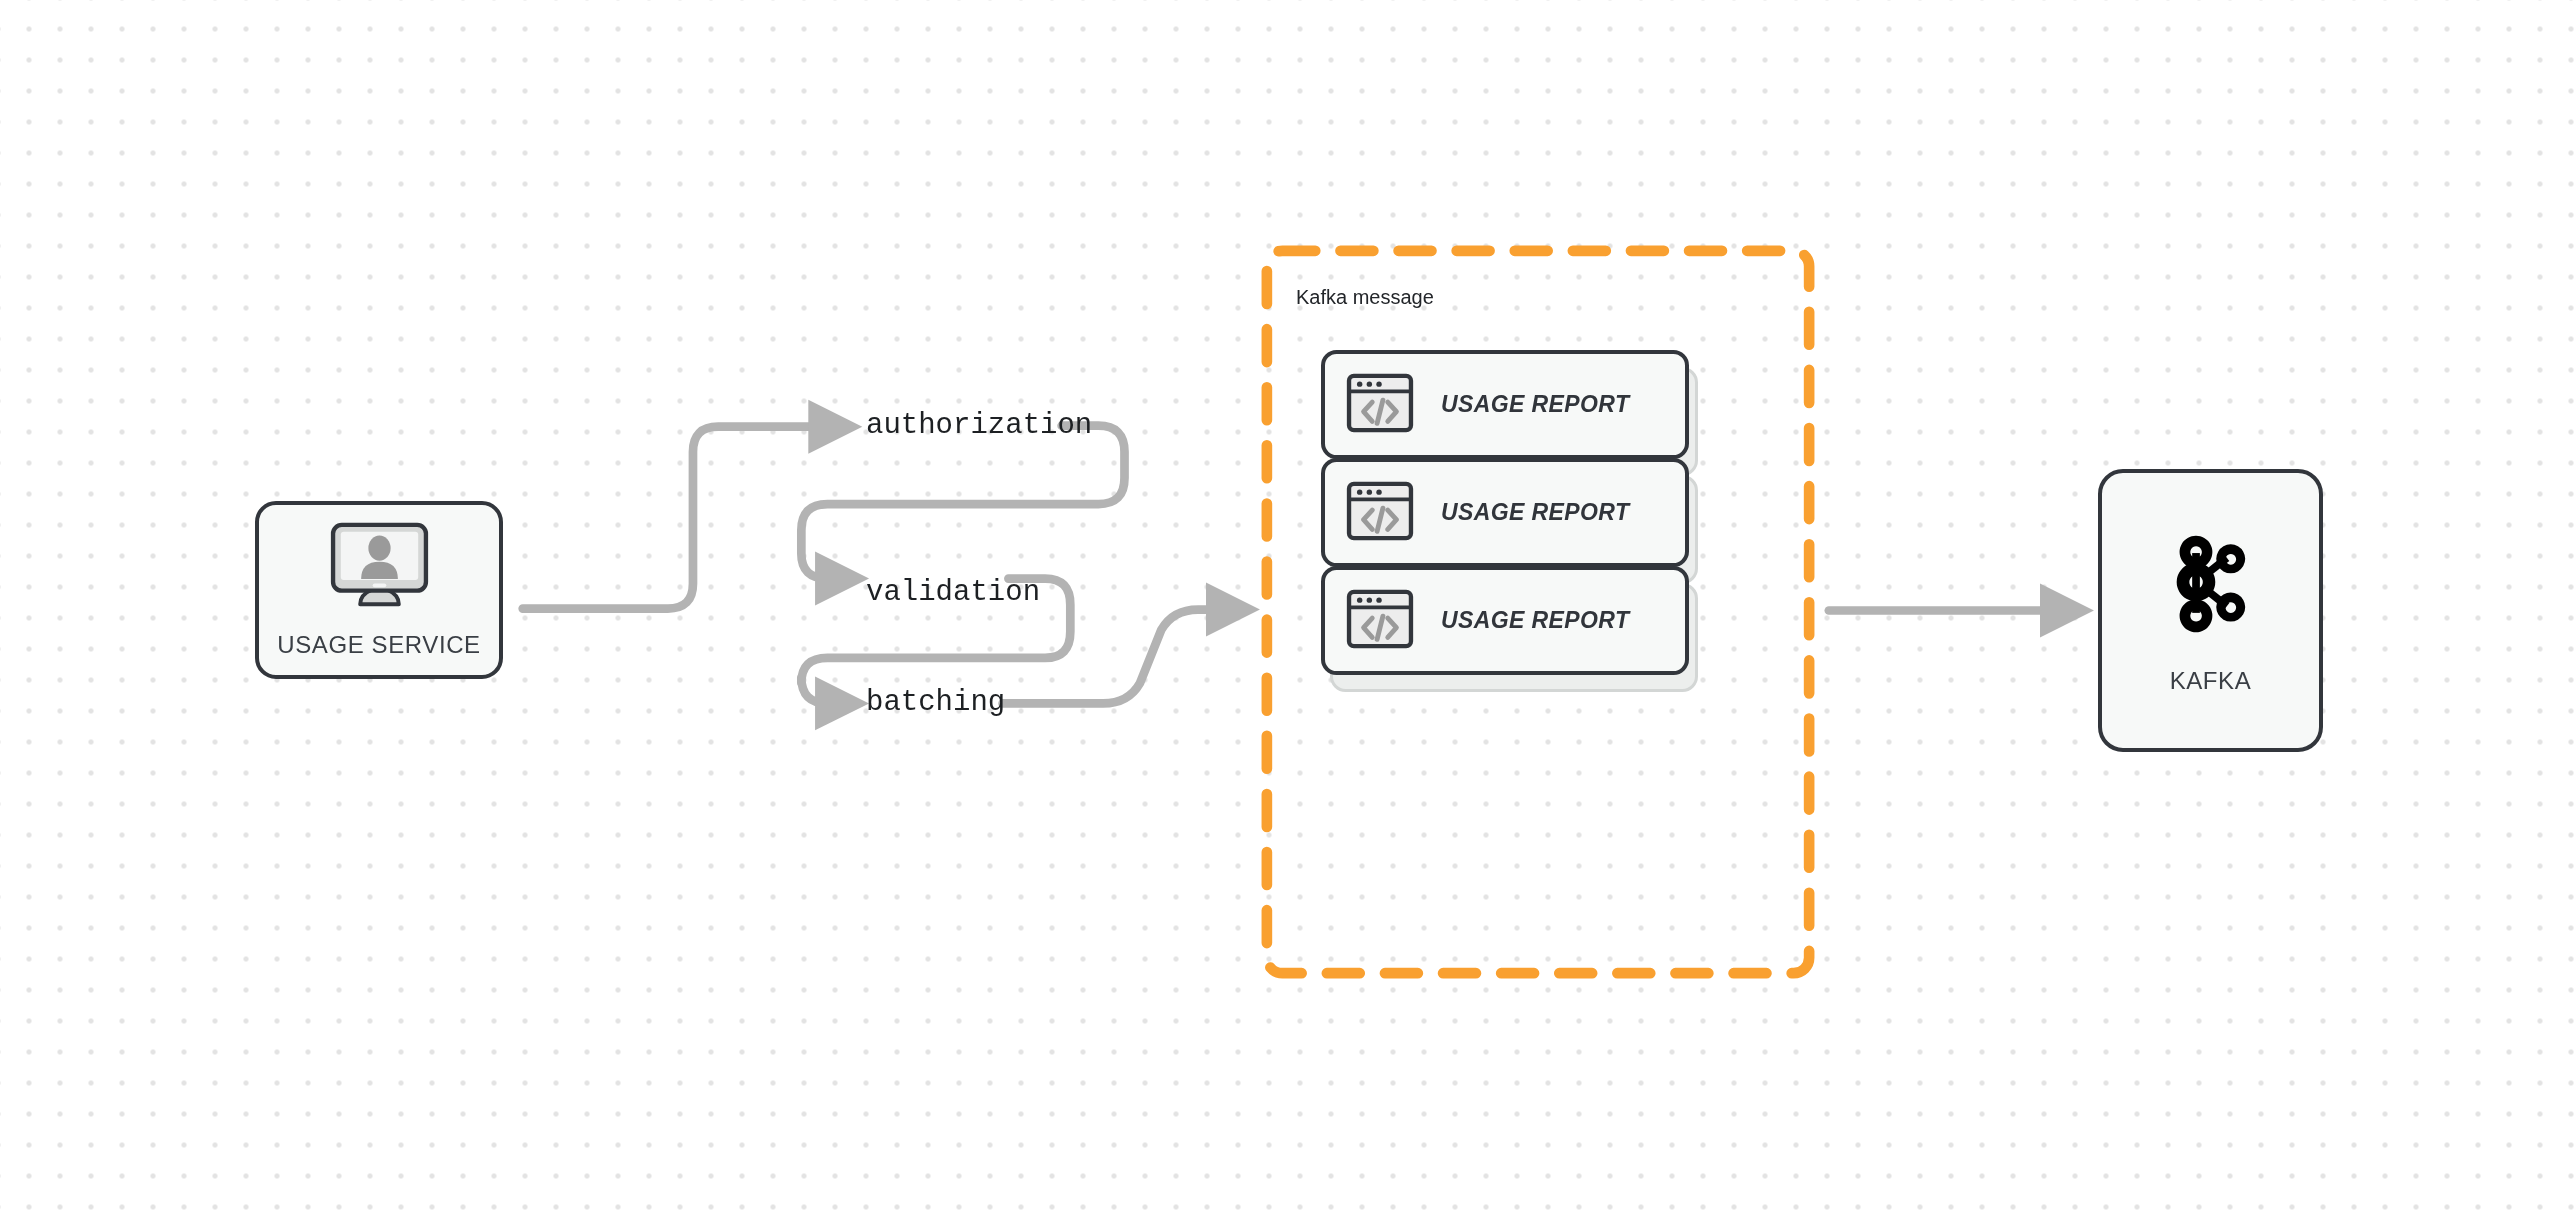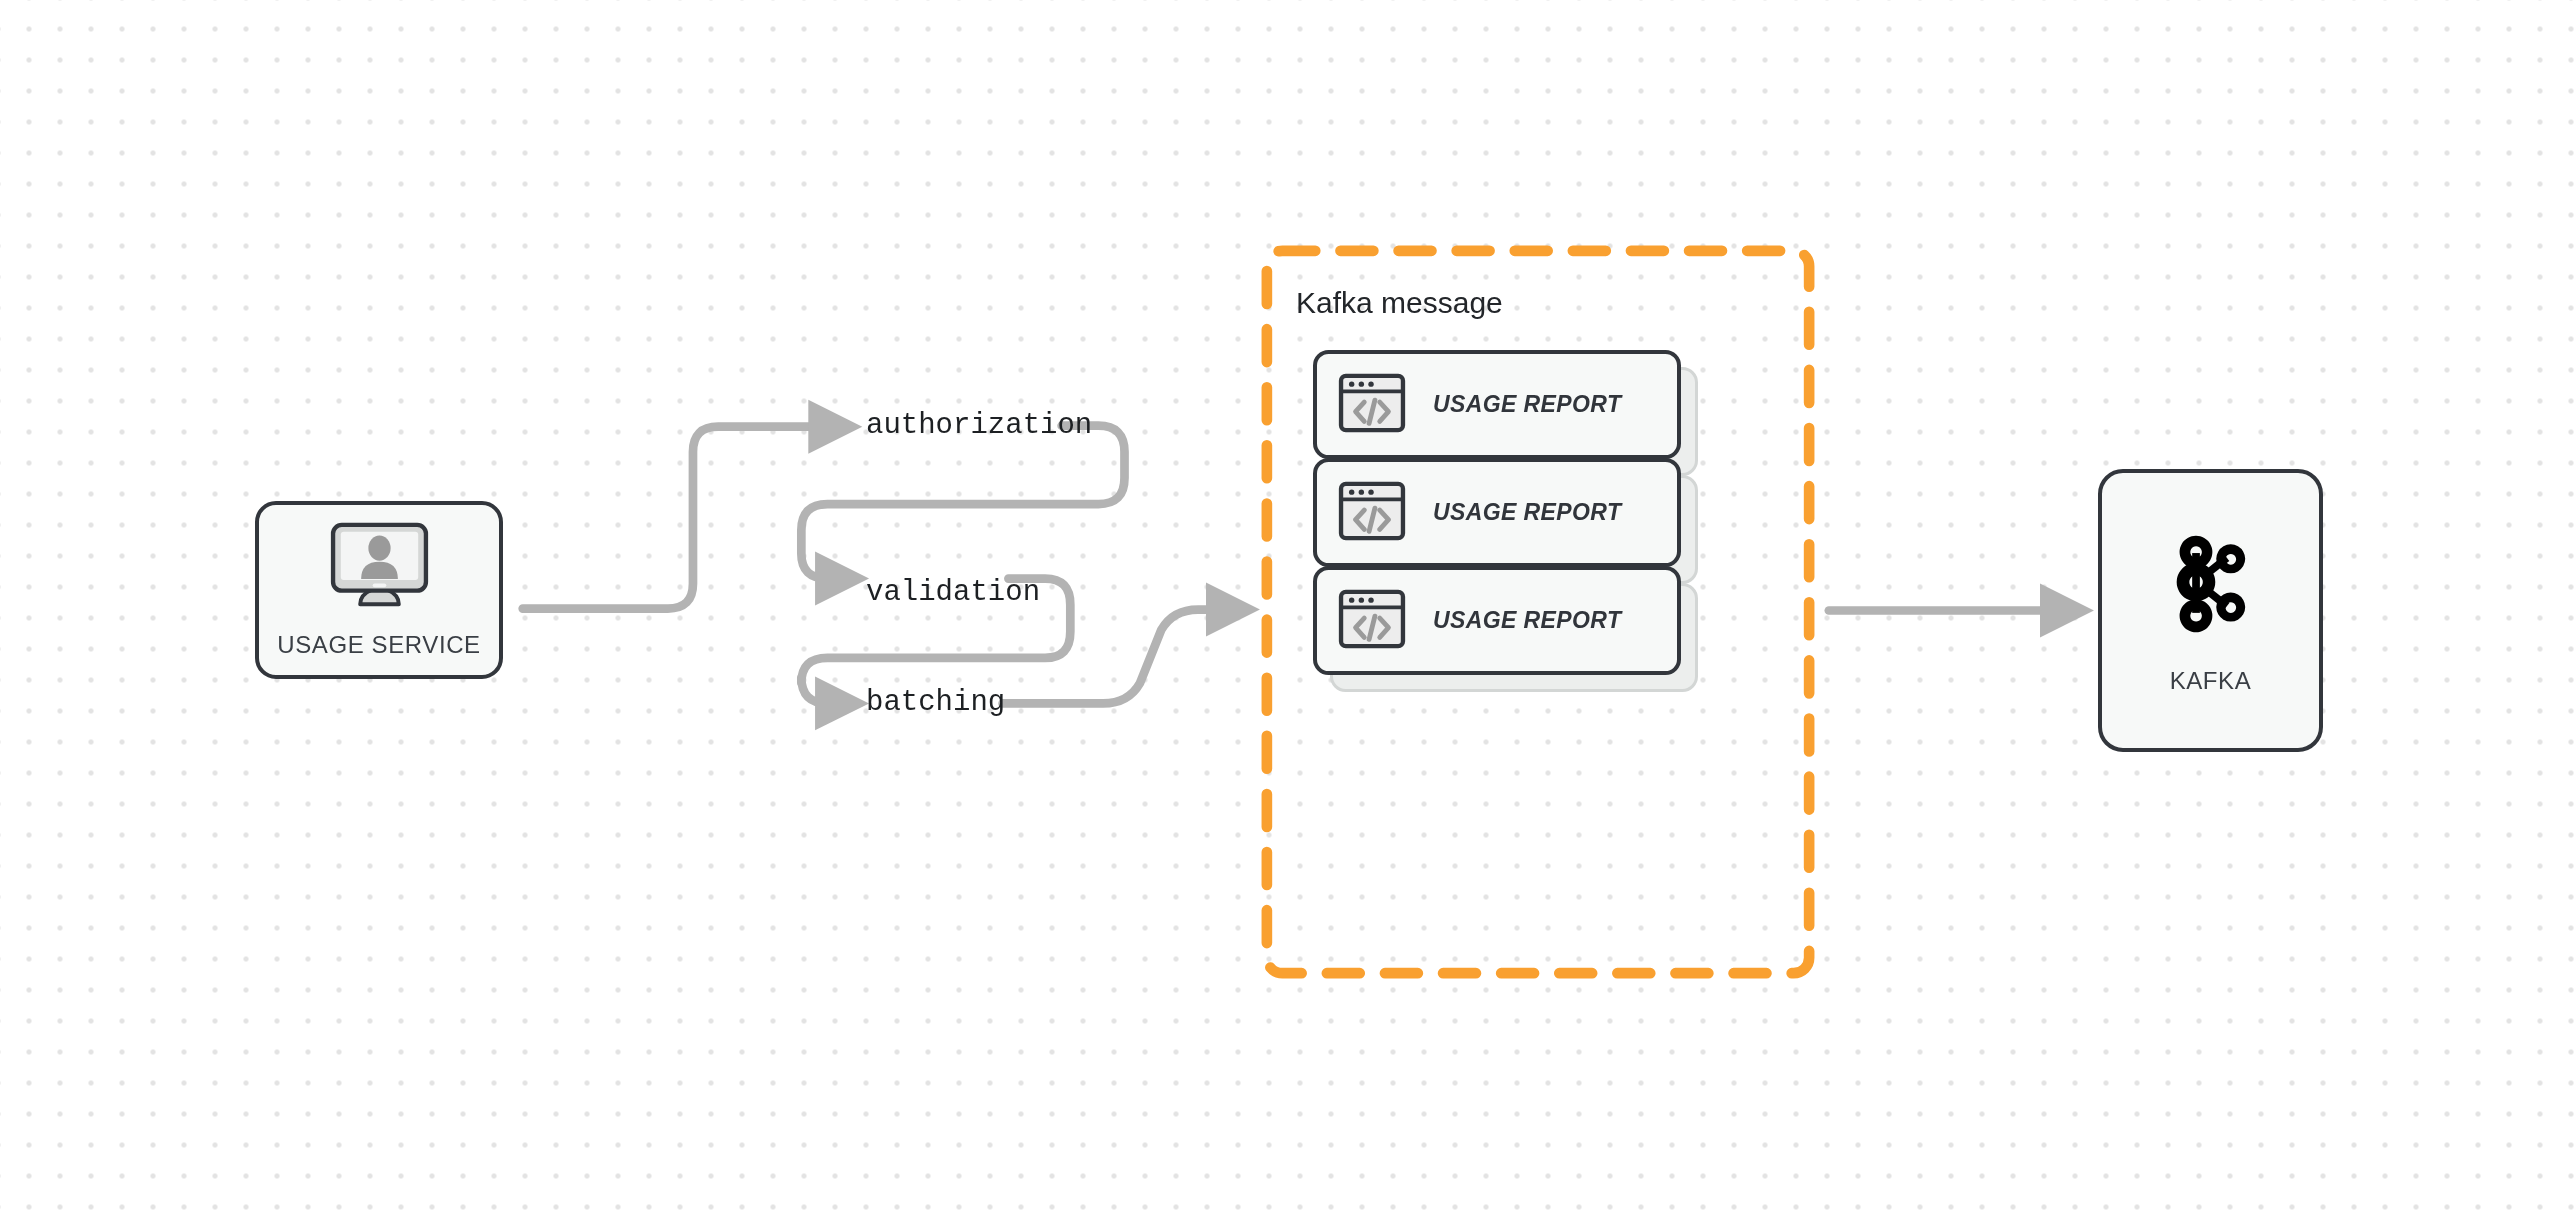--- a/index.html
+++ b/index.html
@@ -83,21 +83,21 @@
   #kafka-message-group .dash-frame {
     position: absolute;
     left: 0; top: 0;
     width: 100%;
     height: 100%;
   }
   #group-title {
     position: absolute;
     left: 35px;
     top: 41px;
-    font-size: 30px;
+    font-size: 20px;
     color: #23262a;
     white-space: nowrap;
   }
 
   
   .report-card-wrap {
     position: absolute;
     width: 368px;
     height: 109px;
   }
@@ -107,21 +107,21 @@
     top: 17.4px;
     width: 368px;
     height: 109px;
     box-sizing: border-box;
     background: #eceeed;
     border: 3.9px solid #d3d6d5;
     border-radius: 15.5px;
   }
   .report-card {
     position: absolute;
-    left: 0;
+    left: 8px;
     top: 0;
     width: 368px;
     height: 109px;
     box-sizing: border-box;
     background: #f7f9f8;
     border: 4.8px solid #32363c;
     border-radius: 15.5px;
     display: flex;
     flex-direction: row;
     align-items: center;

